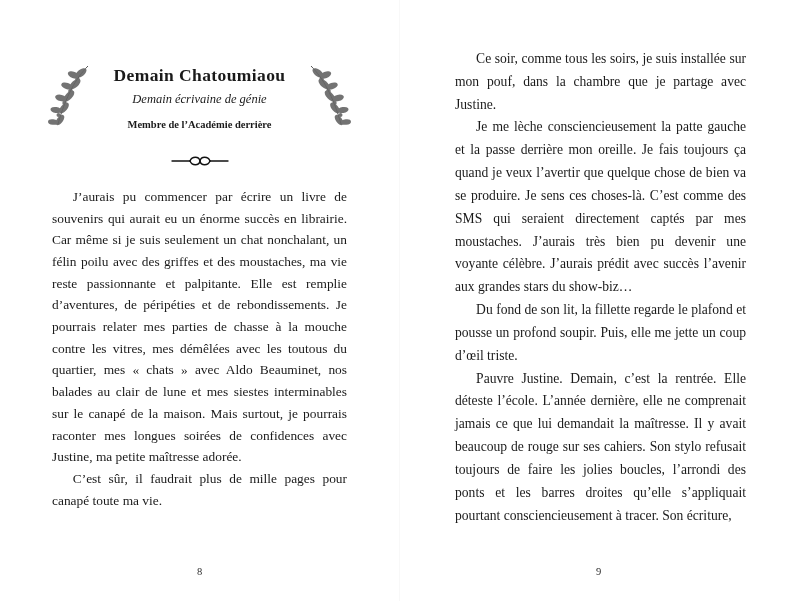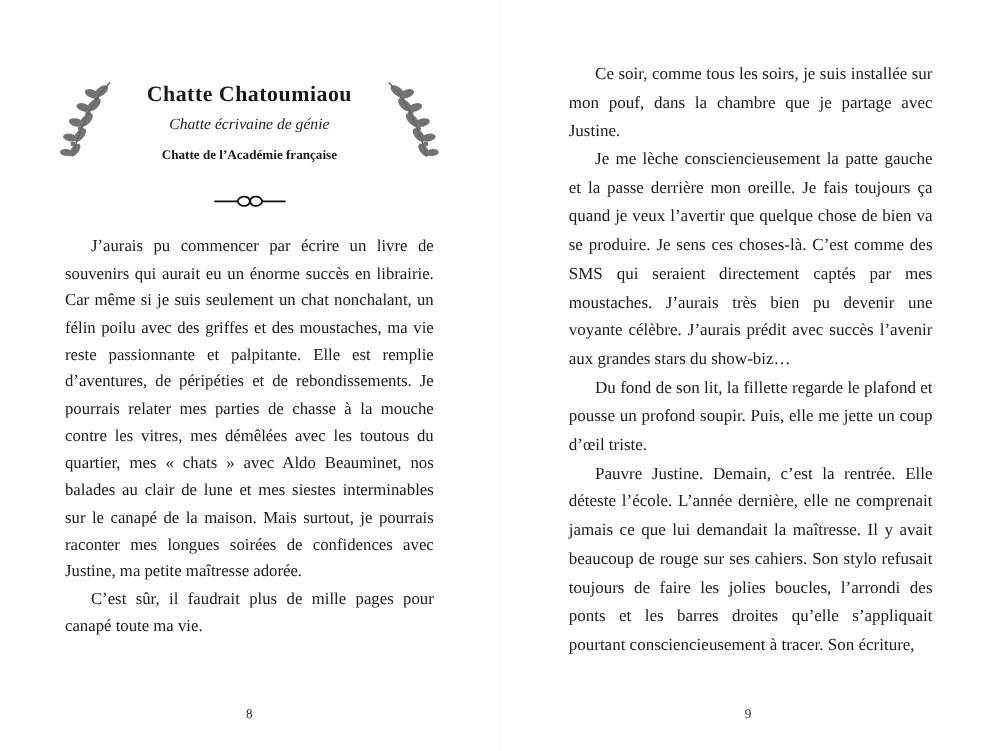--- a/index.html
+++ b/index.html
@@ -154,23 +154,23 @@
           <ellipse cx="14" cy="48" rx="5.6" ry="3" transform="rotate(10 14 48)"></ellipse>
           <ellipse cx="18" cy="58" rx="6" ry="3.1" transform="rotate(-54 18 58)"></ellipse>
           <ellipse cx="11" cy="60" rx="5" ry="2.8" transform="rotate(6 11 60)"></ellipse>
           <circle cx="35.5" cy="18" r="2.4"></circle>
           <circle cx="28.5" cy="29" r="2.3"></circle>
           <circle cx="22.5" cy="41" r="2.2"></circle>
           <circle cx="16.5" cy="53" r="2"></circle>
         </g>
       </svg>
 
-      <h1 class="author-name">Chatte Chatoumiaou</h1>
-      <div class="subtitle">Chatte écrivaine de génie</div>
-      <div class="membership">Chatte de l’Académie française</div>
+      <h1 class="author-name">Demain Chatoumiaou</h1>
+      <div class="subtitle">Demain écrivaine de génie</div>
+      <div class="membership">Membre de l’Académie derrière</div>
     </div>
 
     <div class="divider">
       <svg width="60" height="14" viewBox="0 0 60 14">
         <g stroke="#111" fill="none" stroke-width="1.4" stroke-linecap="round">
           <path d="M2 7 H20"></path>
           <path d="M40 7 H58"></path>
           <path d="M20 7 C22 2, 29 2, 30 7 C31 12, 38 12, 40 7"></path>
           <path d="M20 7 C22 12, 29 12, 30 7 C31 2, 38 2, 40 7"></path>
         </g>

